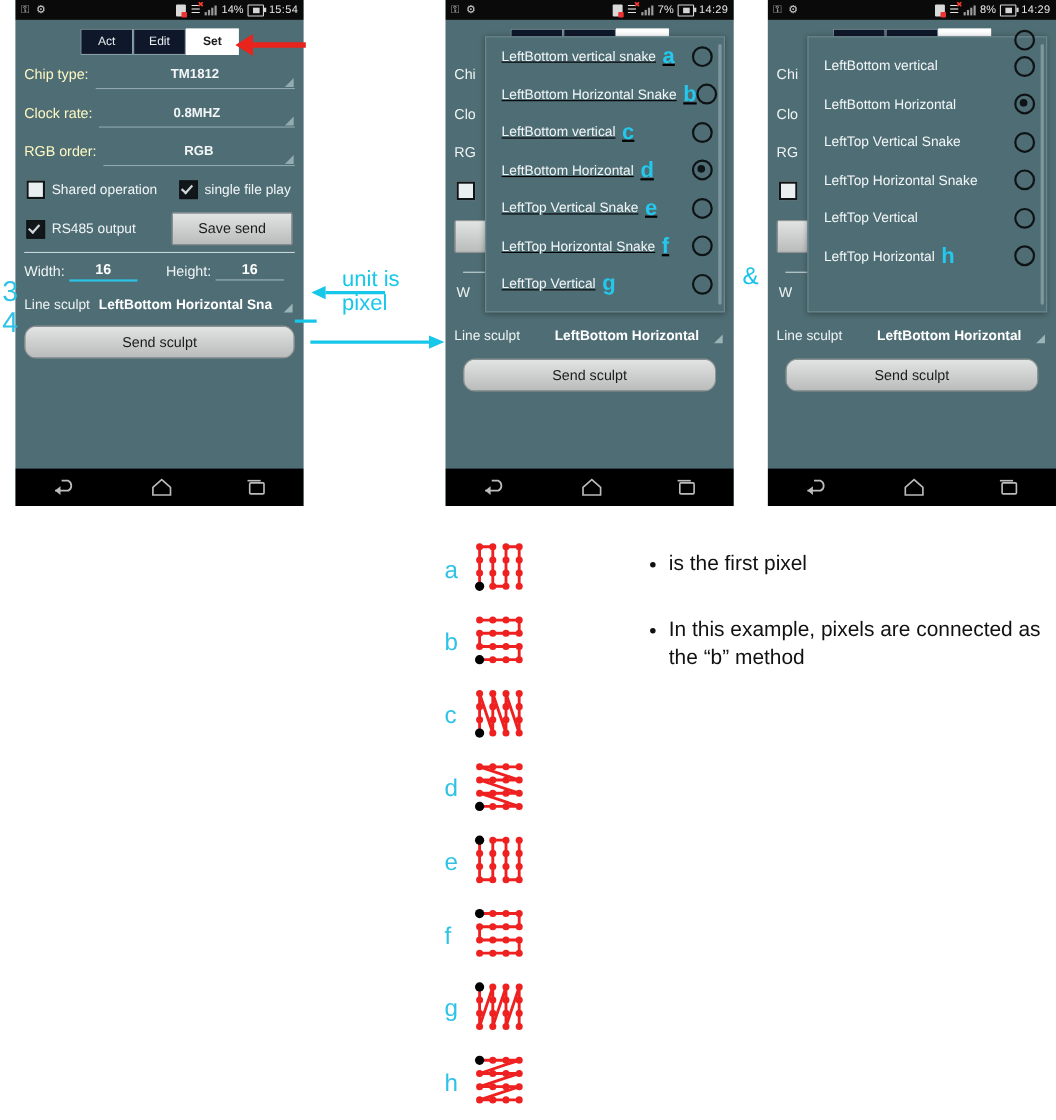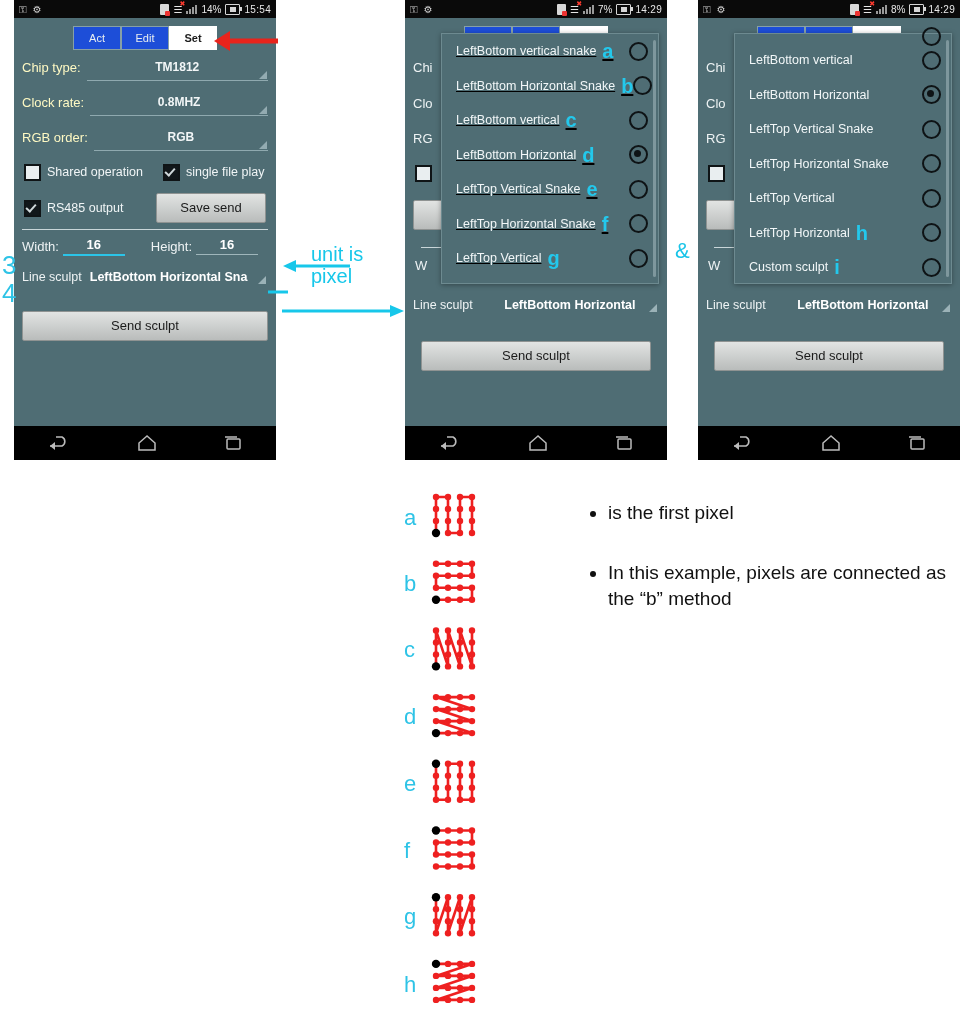--- a/index.html
+++ b/index.html
@@ -25,21 +25,21 @@
   .batt{width:13px;height:9px;border:1px solid #d6d6d6;border-radius:1px;position:relative;
         display:flex;align-items:center;justify-content:center;}
   .batt::after{content:"";position:absolute;right:-3px;top:2px;width:2px;height:4px;background:#d6d6d6;}
   .batt i{display:block;width:6px;height:5px;background:#d6d6d6;}
   .clock{font-size:10px;letter-spacing:.3px;}
   .pct{font-size:10px;}
 
   
   .tabrow{display:flex;justify-content:center;padding-top:8px;}
   .tab{width:46px;height:22px;line-height:22px;text-align:center;font-size:11px;
-       background:#1d4ed8;color:#e9eef0;border:1px solid #86a0a6;margin:0;}
+       background:#0f172a;color:#e9eef0;border:1px solid #86a0a6;margin:0;}
   .tab.active{background:#ffffff;color:#1d1d1d;border-color:#ffffff;font-weight:bold;}
 
   
   .frow{display:flex;align-items:center;height:35px;padding:0 8px;position:relative;}
   .flabel{font-size:13px;color:#fef9c3;}
   .spinner{position:relative;flex:1;margin-left:6px;height:26px;
            border-bottom:1px solid #8fa9af;display:flex;align-items:center;justify-content:center;}
   .spinner span{font-size:12px;color:#f2f6f7;font-weight:bold;}
   .spinner::after{content:"";position:absolute;right:1px;bottom:1px;
                   border-left:8px solid transparent;border-bottom:8px solid #93abb1;}
@@ -61,21 +61,21 @@
   .field{border-bottom:1px solid #9fb6bb;min-width:62px;text-align:center;font-size:13px;
          color:#ffffff;font-weight:bold;padding-bottom:2px;position:relative;}
   .field.focus{border-bottom:2px solid #2bc4e8;}
   .lsrow{display:flex;align-items:center;padding:0 8px;height:30px;gap:8px;position:relative;}
   .lsrow .lb{font-size:12.5px;color:#eef3f4;}
   .lsval{flex:1;position:relative;font-size:12.5px;color:#ffffff;font-weight:bold;
          white-space:nowrap;overflow:hidden;}
   .lsarrow{position:absolute;right:2px;bottom:-1px;border-left:9px solid transparent;
            border-bottom:9px solid #9bb2b7;}
 
-  .sendbtn{margin:19px 8px;height:28px;line-height:28px;}
+  .sendbtn{margin:4px 8px;height:28px;line-height:28px;border-radius:11px;}
 
   .navbar{position:absolute;left:0;right:0;bottom:0;height:34px;background:#000;
           display:flex;align-items:center;justify-content:space-around;}
   .navbar svg{opacity:.85}
 
   
   .ddl{position:absolute;left:36px;right:8px;background:#4f6d74;border:1px solid #6d8a90;
        box-shadow:0 1px 5px rgba(0,0,0,.35);}
   .ddl .item{display:flex;align-items:center;height:34.5px;padding:0 10px 0 14px;}
   .ddl .itxt{font-size:12.5px;color:#f2f7f8;white-space:nowrap;}
@@ -357,25 +357,20 @@
       <span class="radio"></span>
     </div>
     <div class="item">
       <span class="itxt">LeftTop Vertical</span>
       <span class="mark"></span>
       <span class="radio"></span>
     </div>
     <div class="item">
       <span class="itxt">LeftTop Horizontal</span>
       <span class="mark">h</span>
-      <span class="radio"></span>
-    </div>
-    <div class="item">
-      <span class="itxt">Custom sculpt</span>
-      <span class="mark">i</span>
       <span class="radio"></span>
     </div>
   </div>
 
   <div class="lsrow" style="position:absolute;left:0;right:0;top:290px;">
     <span class="lb">Line sculpt</span>
     <span class="lsval" style="text-align:center;">
       <span>LeftBottom Horizontal</span>
       <span class="lsarrow"></span>
     </span>

